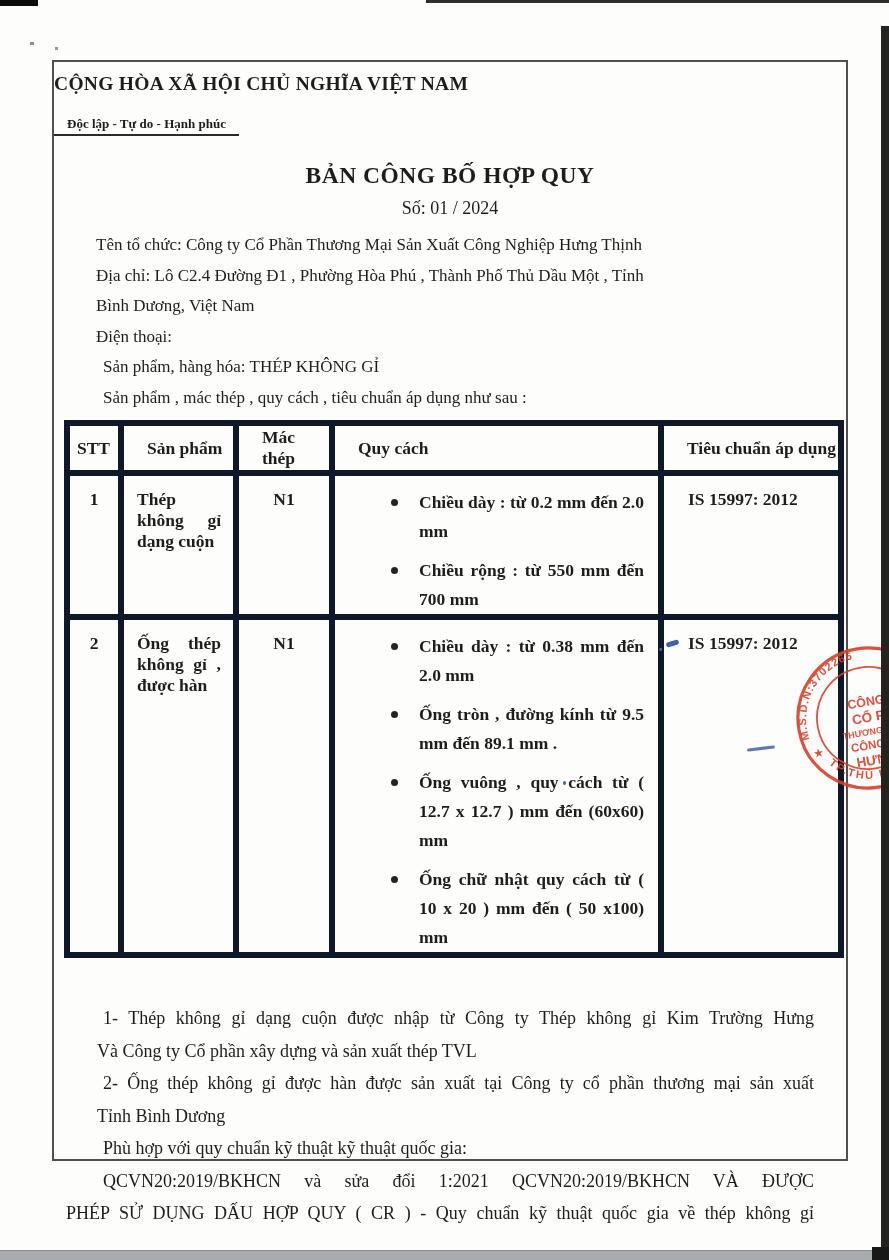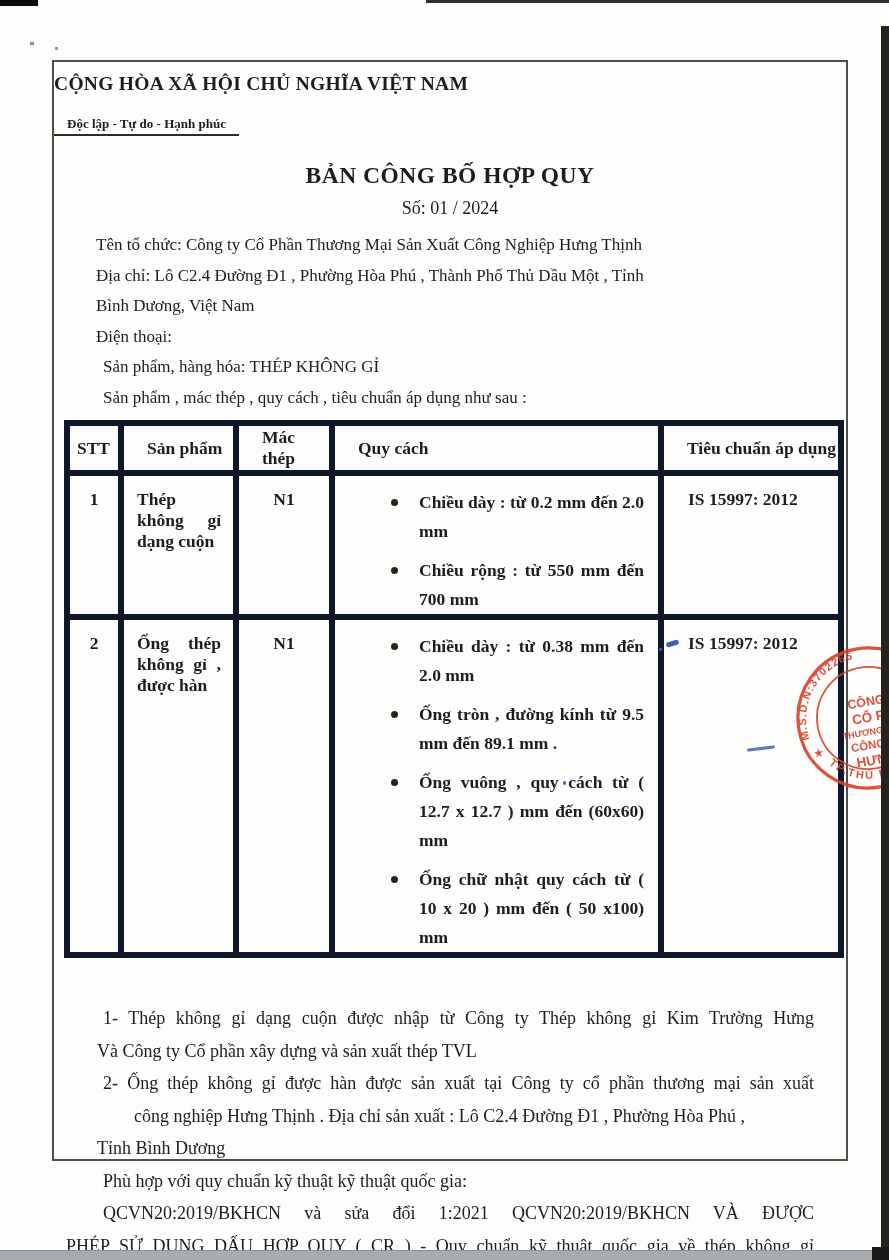--- a/index.html
+++ b/index.html
@@ -152,21 +152,20 @@
           </td>
           <td class="std">IS 15997: 2012</td>
         </tr>
       </tbody>
     </table>
 
     <div class="notes">
       <div class="jl n-ind1">1-  Thép không gỉ dạng cuộn được nhập từ Công ty Thép không gỉ Kim Trường Hưng</div>
       <div>Và Công ty Cổ phần xây dựng và sản xuất thép TVL</div>
       <div class="jl n-ind1">2-  Ống thép không gỉ được hàn được sản xuất tại Công ty cổ phần thương mại sản xuất</div>
-      <div class="n-ind2">công nghiệp Hưng Thịnh . Địa chỉ sản xuất : Lô C2.4 Đường Đ1 , Phường Hòa Phú ,</div>
       <div>Tỉnh Bình Dương</div>
       <div class="n-ind1">Phù hợp với quy chuẩn kỹ thuật kỹ thuật quốc gia:</div>
       <div class="jl n-ind1">QCVN20:2019/BKHCN và sửa đổi 1:2021 QCVN20:2019/BKHCN VÀ ĐƯỢC</div>
       <div class="jl n-out">PHÉP SỬ DỤNG DẤU HỢP QUY ( CR ) -  Quy chuẩn kỹ thuật quốc gia về thép không gỉ</div>
     </div>
 
   </div>
 
   <svg class="stamp" width="152" height="152" viewBox="0 0 152 152">
     <defs>

